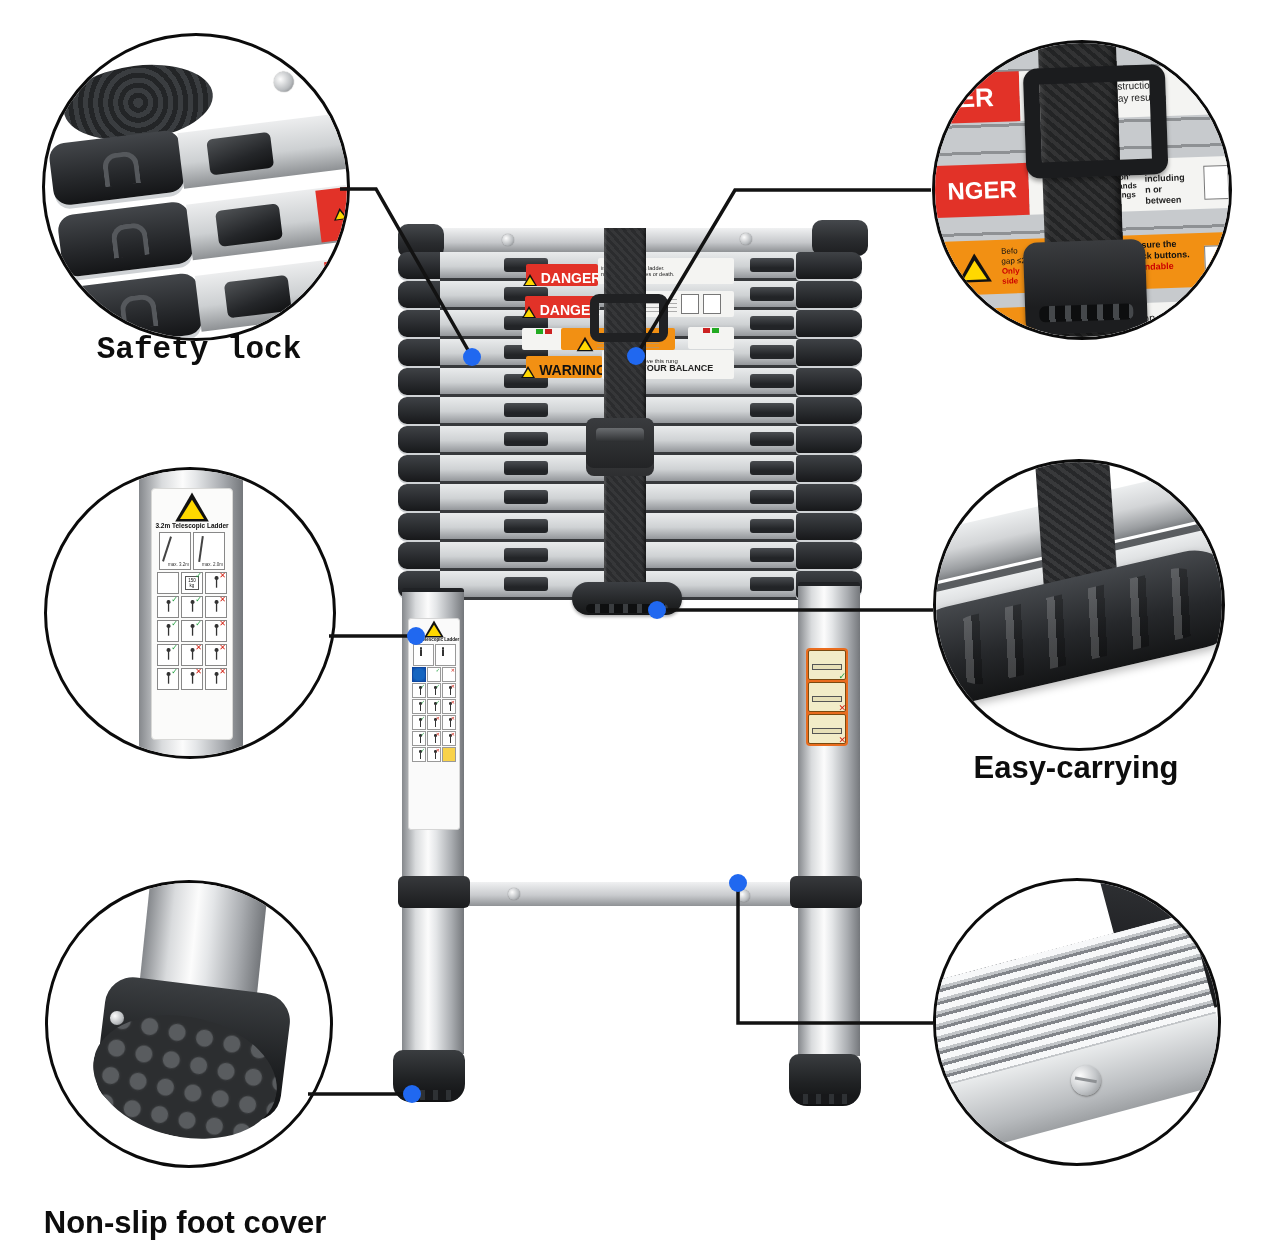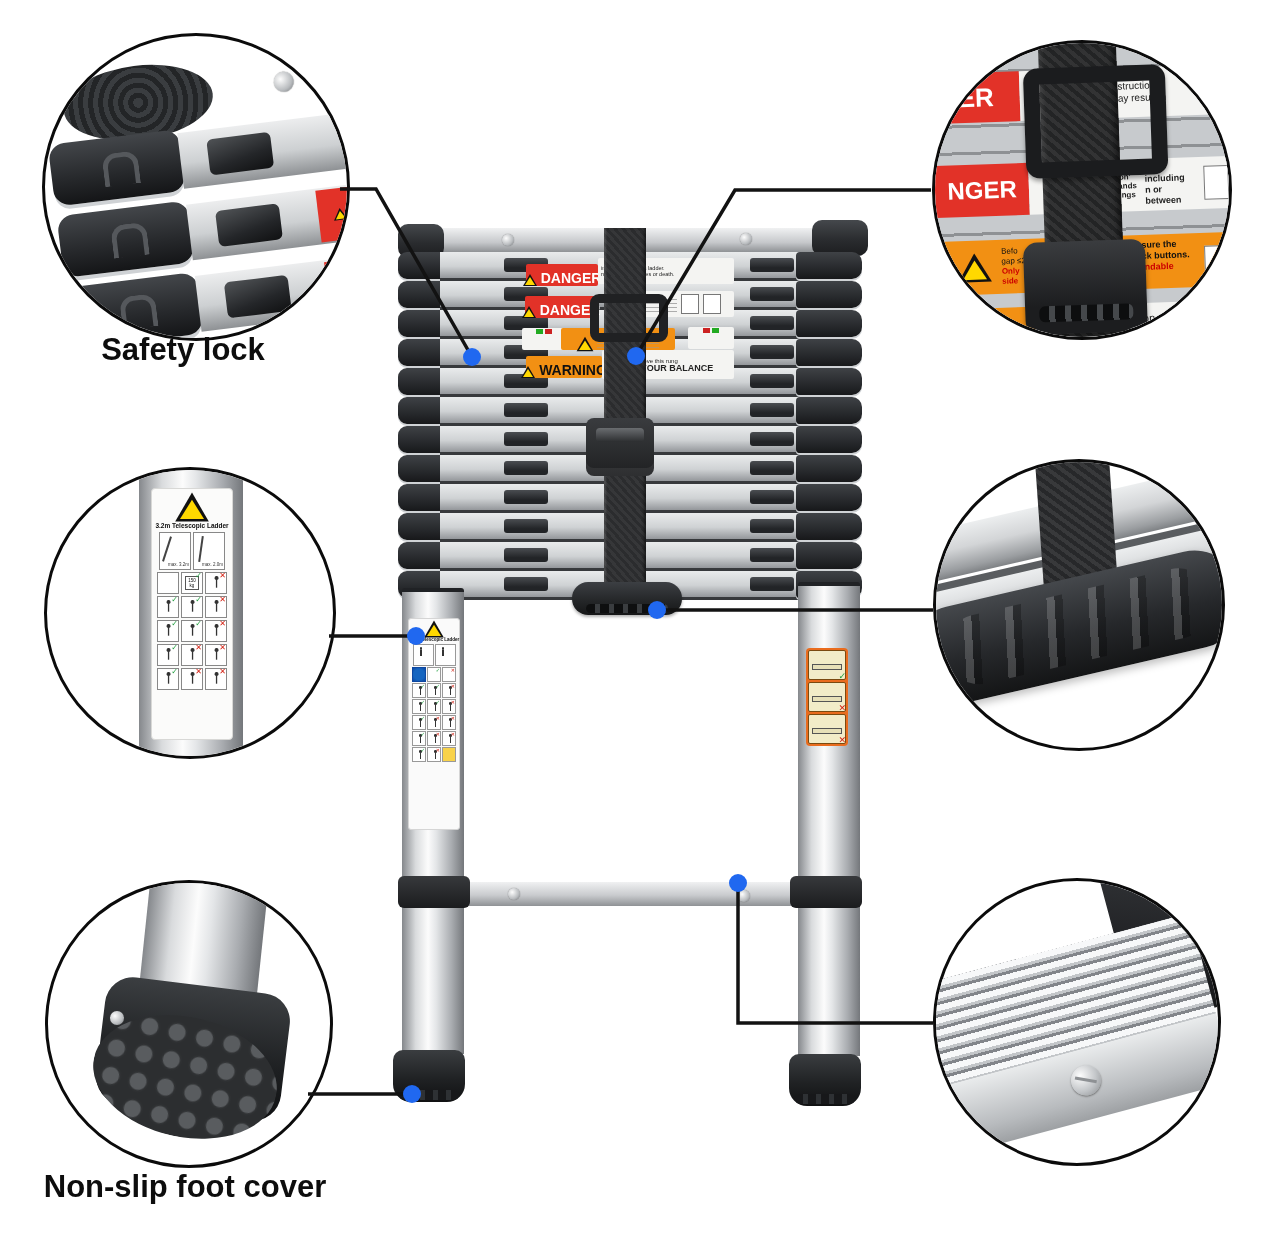--- a/index.html
+++ b/index.html
@@ -671,24 +671,25 @@
   <div class="callout c6">
     <div class="c6in">
       <div class="c6railup chrome-v"></div>
       <div class="c6corner"></div>
       <div class="c6tread"></div>
       <div class="c6face"></div>
       <div class="c6screw"></div>
     </div>
   </div>
 
-  <div class="cap-label" style="left:43px;top:333px;width:280px;">Safety lock</div>
+  <div class="cap-label" style="left:59px;top:333px;width:280px;font-family:Liberation Mono, monospace;">Safety lock</div>
   <div class="cap-label" style="left:933px;top:751px;width:286px;">
+    <span style="display:block;">Easy-carrying</span>
   </div>
-  <div class="cap-label" style="left:25px;top:1170px;width:320px;">Non-slip foot cover</div>
+  <div class="cap-label" style="left:25px;top:1206px;width:320px;">Non-slip foot cover</div>
 
   <svg class="overlay" width="1284" height="1249" viewBox="0 0 1284 1249">
     <polyline points="340,189 376,189 472,357" fill="none" stroke-width="3.5" stroke="#121212"></polyline>
     <polyline points="931,190 735,190 636,356" fill="none" stroke-width="3.5" stroke="#121212"></polyline>
     <polyline points="329,636 416,636" fill="none" stroke-width="3.5" stroke="#121212"></polyline>
     <polyline points="657,610 933,610" fill="none" stroke-width="3.5" stroke="#121212"></polyline>
     <polyline points="738,883 738,1023 933,1023" fill="none" stroke-width="3.5" stroke="#121212"></polyline>
     <polyline points="412,1094 308,1094" fill="none" stroke-width="3.5" stroke="#121212"></polyline>
     <circle cx="472" cy="357" r="9" fill="#2068f0"></circle>
     <circle cx="636" cy="356" r="9" fill="#2068f0"></circle>

